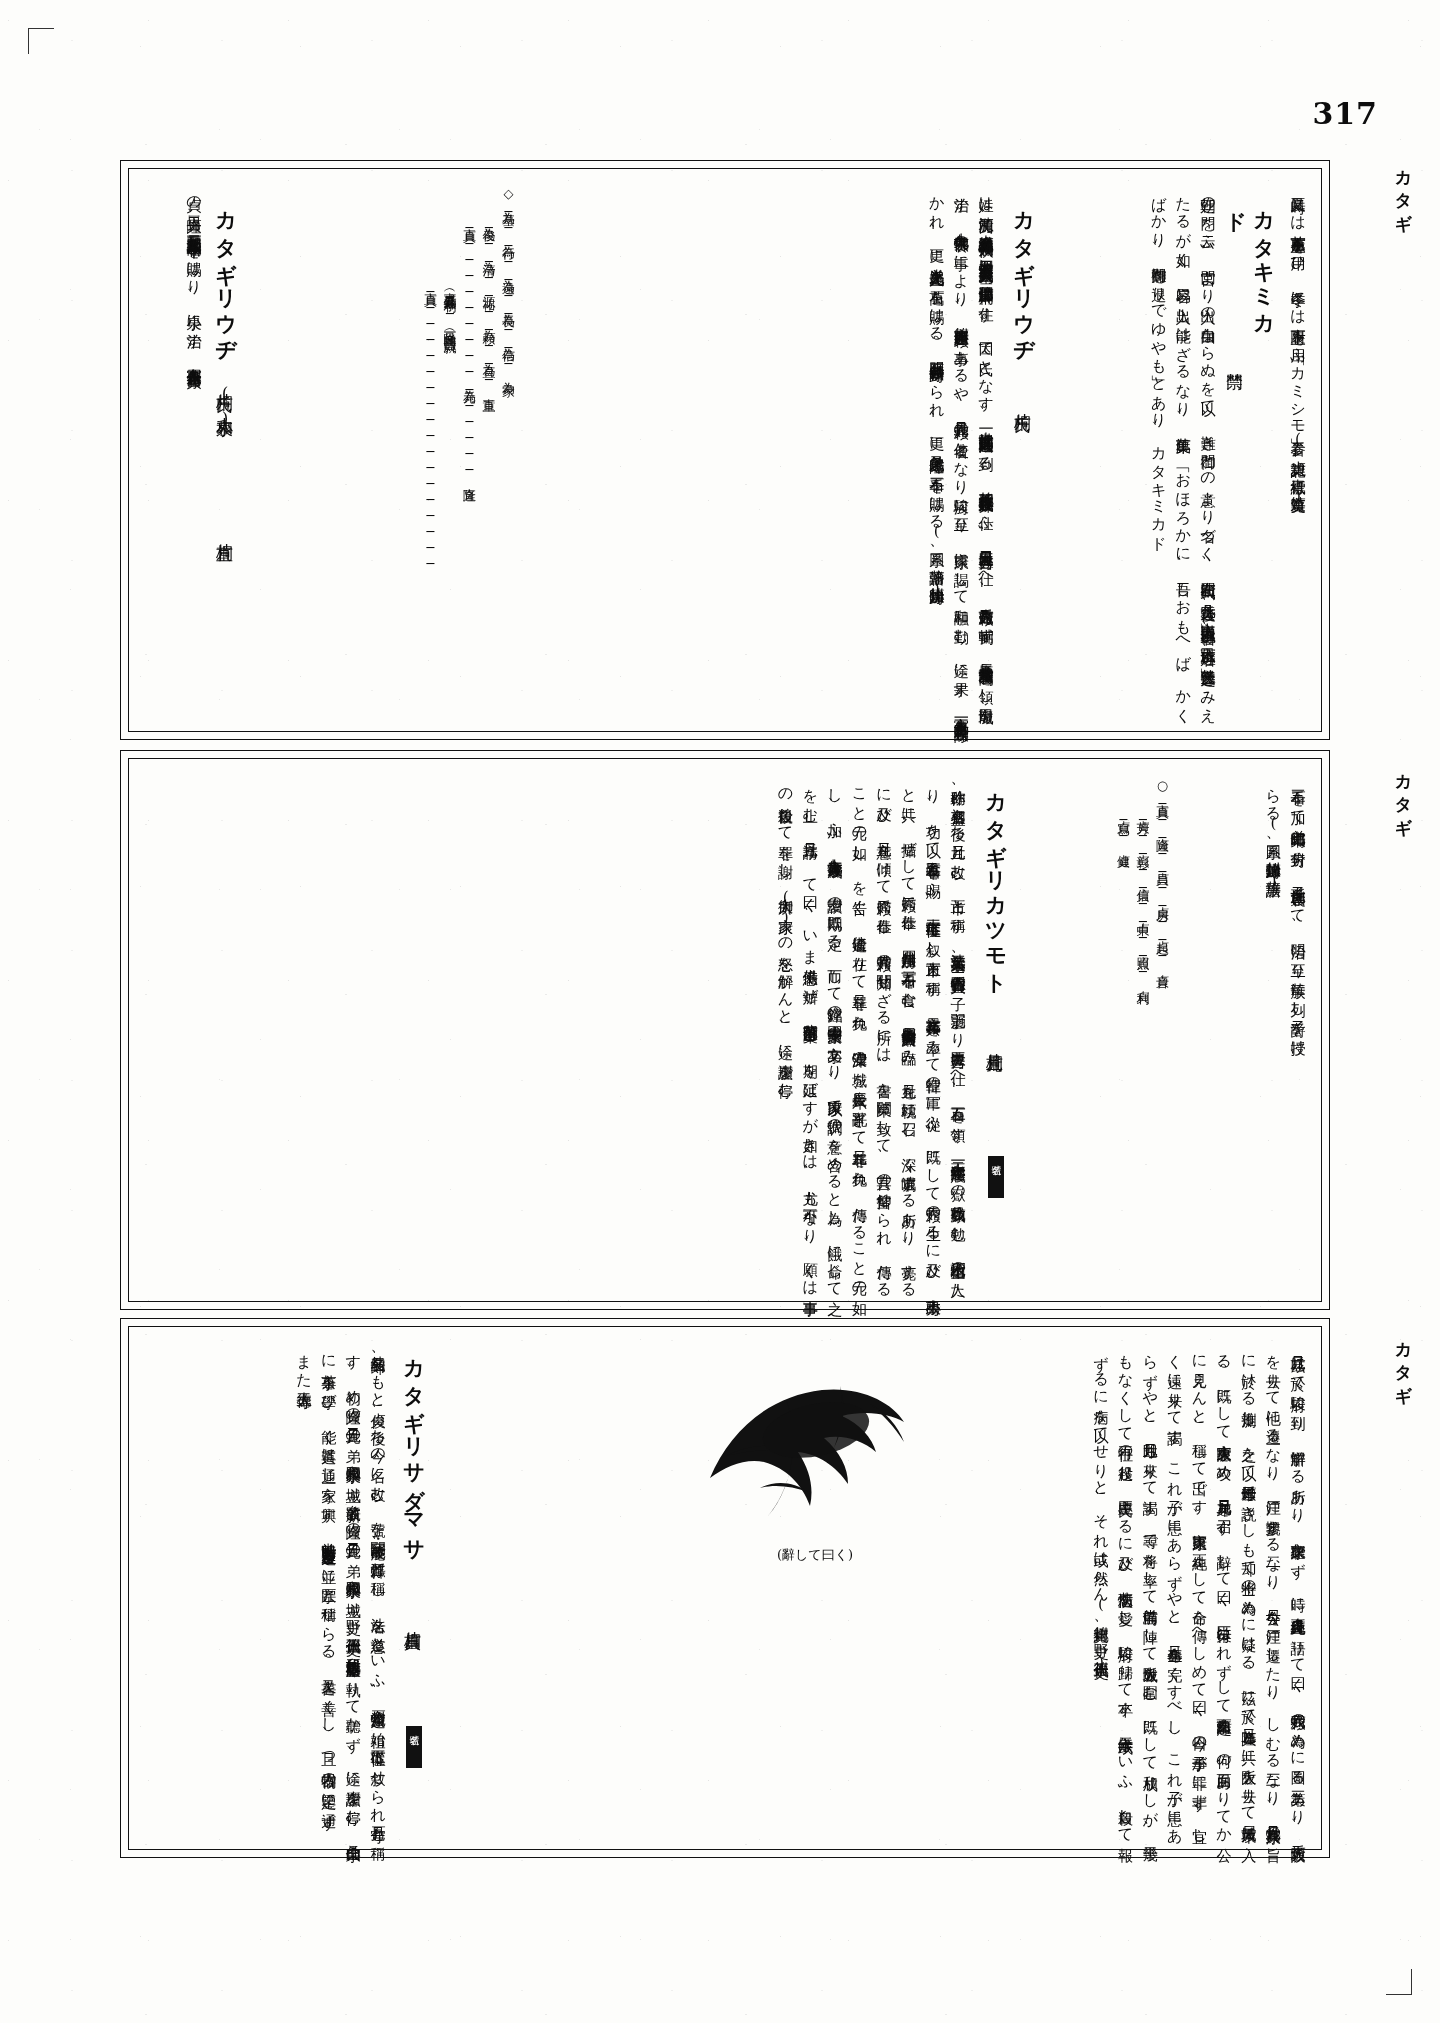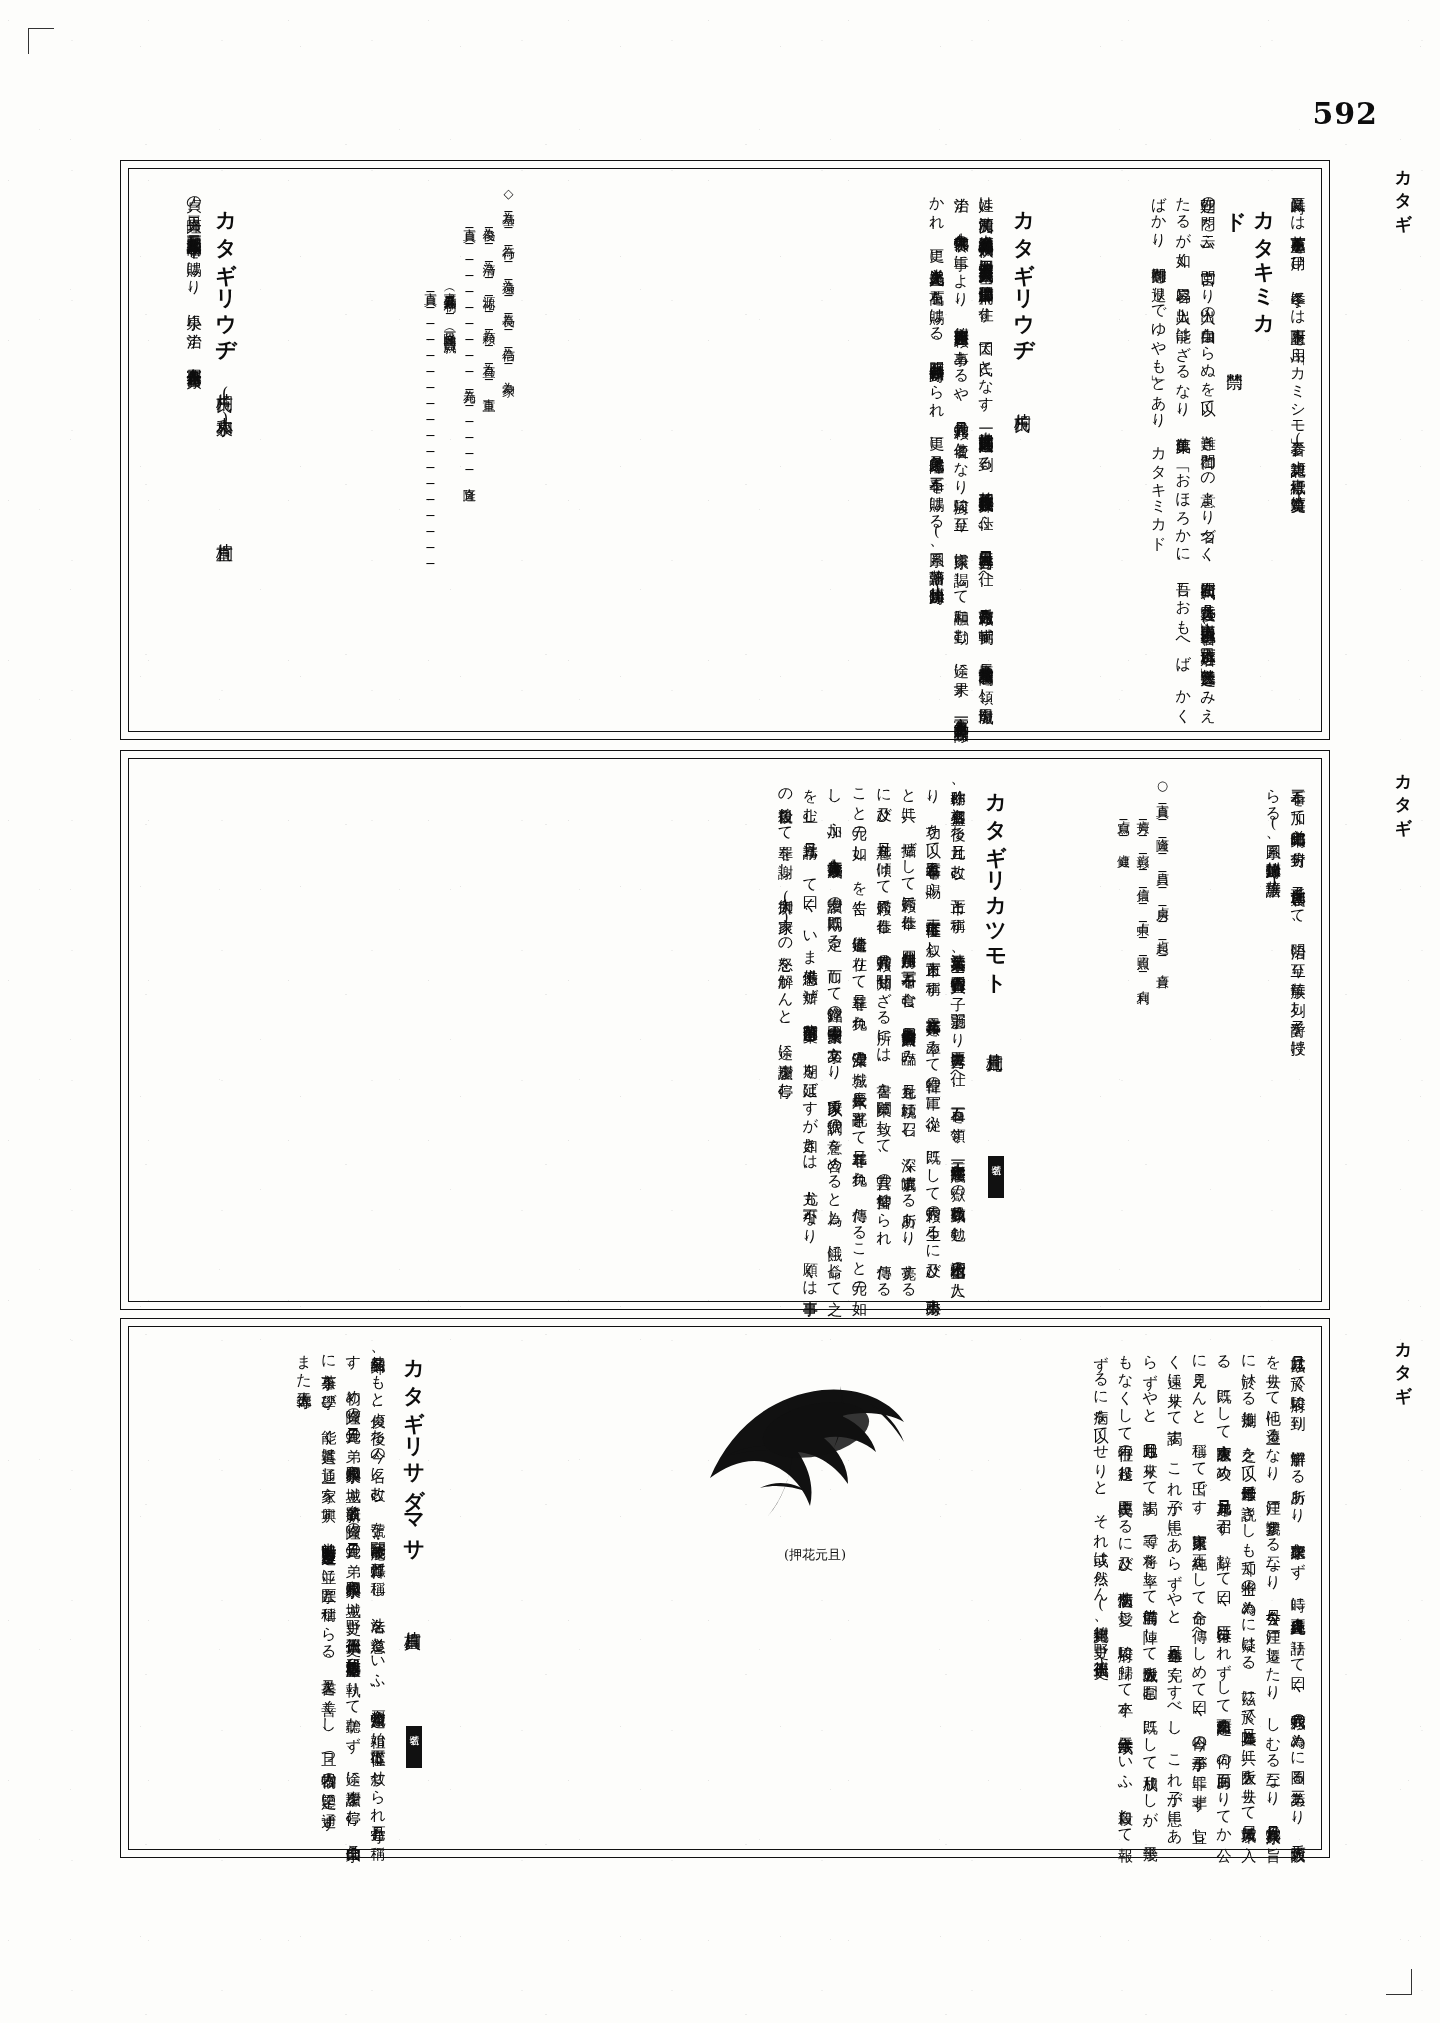--- a/index.html
+++ b/index.html
@@ -152,21 +152,21 @@
 <body>
 
 <div class="page">
   <div class="scan-noise"></div>
 
   <div class="crop" style="left:28px;top:28px;width:1px;height:26px;"></div>
   <div class="crop" style="left:28px;top:28px;width:26px;height:1px;"></div>
   <div class="crop" style="right:28px;bottom:28px;width:1px;height:26px;"></div>
   <div class="crop" style="right:28px;bottom:28px;width:26px;height:1px;"></div>
 
-  <div class="folio">592</div>
+  <div class="folio">317</div>
 
   <div class="runhead" style="top:158px;">カタギ</div>
   <div class="runhead" style="top:762px;">カタギ</div>
   <div class="runhead" style="top:1330px;">カタギ</div>
 
   <div class="frame" style="left:120px; top:160px; width:1210px; height:580px;"></div>
   <div class="frame-inner-line" style="left:128px; top:168px; width:1194px; height:564px;"></div>
 
   <div class="headword" style="left:1222px; top:196px; height:150px;">カタキミカド</div>
   <div class="subhead" style="left:1224px; top:360px; height:60px;">禁門</div>
@@ -216,21 +216,21 @@
       <g fill="#111">
         <path d="M20 118 C40 70, 80 36, 132 30 C170 26, 202 42, 214 62 C200 54, 176 50, 152 56 C170 64, 182 78, 186 92 C172 80, 152 74, 134 78 C150 92, 158 108, 158 124 C146 106, 128 94, 108 92 C120 110, 124 128, 120 146 C112 124, 96 108, 74 102 C56 98, 36 106, 20 118 Z"></path>
         <path d="M96 40 C104 58, 106 84, 100 110 C96 128, 88 144, 78 156 C92 140, 100 118, 102 96 C104 74, 102 56, 96 40 Z"></path>
         <path d="M150 26 C156 44, 154 68, 144 88 C152 66, 154 44, 150 26 Z"></path>
         <path d="M36 96 C58 84, 88 82, 114 92 C88 88, 60 90, 36 96 Z"></path>
         <path d="M180 44 C196 52, 208 66, 214 82 C204 66, 192 54, 180 44 Z"></path>
         <ellipse cx="126" cy="70" rx="54" ry="26" transform="rotate(-12 126 70)" opacity="0.85"></ellipse>
         <path d="M70 128 C86 120, 104 122, 118 132 C102 126, 84 124, 70 128 Z"></path>
       </g>
     </svg>
-    <div class="seal-caption">(押花元且)</div>
+    <div class="seal-caption">(辭して曰く)</div>
   </div>
 
   <div class="headword" style="left:400px; top:1344px; height:250px;">カタギリサダマサ</div>
   <div class="subhead" style="left:402px; top:1618px; height:90px;">片桐貞昌</div>
   <div class="tinylabel" style="left:406px; top:1726px; height:40px;">名號</div>
 
   <div class="vcol" style="left:150px; top:1344px; width:240px; height:492px;">幼名長三郎、もと貞俊、後ち今の名に改む、號を宗關・能改庵、浮瓢軒と稱し、法名を道慈といふ、石州流茶道の始祖、從五位下に叙せられ石見守と稱す、初め貞隆の子且元の弟、和泉國小泉の城主、名號改新、貞隆の子且元の弟、和泉國小泉の城主、野史、徳川十五代史、所司代板倉勝重固く執りて聽かず、途に慶讃を停む、桑山宗仙に茶事を學び、能く其道に通じ一家を興す、常時船越吉勝多賀左近と並に宗匠と稱せらる、又書を善くし、且つ古器物の鑒定に通ず、また大徳寺玉</div>
 </div>
 
 </body></html>

